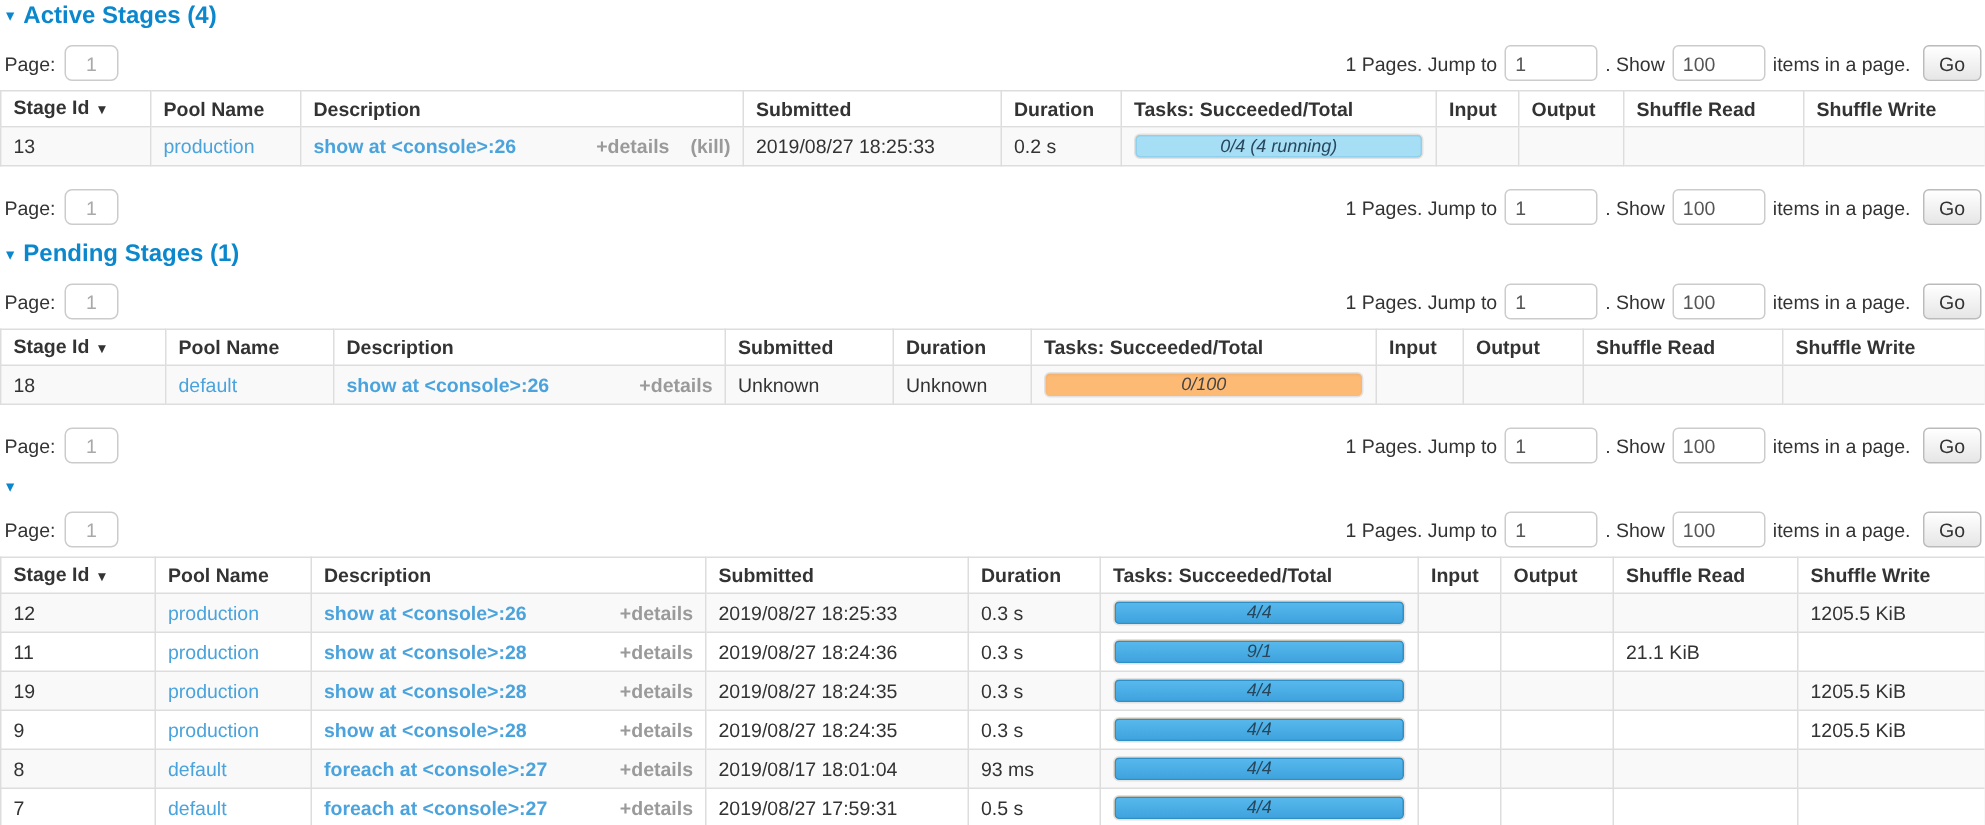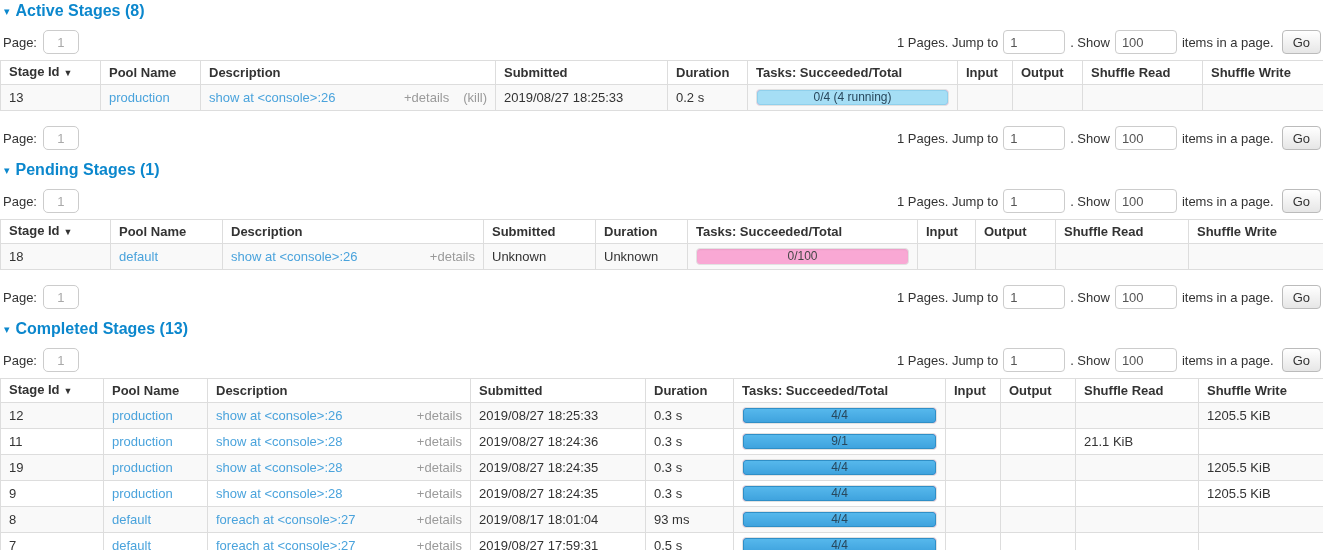--- a/index.html
+++ b/index.html
@@ -41,27 +41,28 @@
     font-size:13px;margin:0;
   }
   th,td{
     border:1px solid #ddd;padding:4px 8px;text-align:left;
     line-height:14px;overflow:hidden;white-space:nowrap;
   }
   th{font-weight:bold;color:#333;background:#fff;}
   tbody tr:nth-child(odd){background:#f9f9f9;}
   tbody tr:nth-child(even){background:#ffffff;}
   a.cell-link{color:#4aa3dc;text-decoration:none;cursor:pointer;}
-  .desc-cell{display:flex;justify-content:space-between;align-items:center;gap:8px;}
+  .desc-cell{display:flex;justify-content:space-between;align-items:center;gap:8px;font-weight:bold;}
   .desc-extra{color:#9a9a9a;display:flex;gap:14px;flex:none;}
   .sort-arrow{font-size:9px;margin-left:4px;color:#333;}
   .progress{
     position:relative;height:15px;border-radius:4px;overflow:hidden;
-    background:#f9a8d4;border:1px solid #e2e2e2;
+    background:#fdba74;border:1px solid #e2e2e2;
     box-shadow:inset 0 1px 2px rgba(0,0,0,0.06);
+    font-style:italic;
   }
   .progress .bar{position:absolute;left:0;top:0;bottom:0;border-radius:3px;}
   .progress.done .bar{
     width:100%;
     background:linear-gradient(#56b8ec,#3fa3de);
     border:1px solid #2f8fc7;box-sizing:border-box;
   }
   .progress.running .bar{
     width:100%;
     background:#a5def5;border:1px solid #8fd0ec;box-sizing:border-box;
@@ -74,21 +75,21 @@
   .progress.empty .bar-label{color:#454545;}
 </style>
 </head>
 <body>
 
 <div id="app">
   <div id="sections">
   <section class="stage-section">
     <h4 class="sec-title">
       <span class="arrow">▾</span>
-      <span class="sec-title-text">Active Stages (8)</span>
+      <span class="sec-title-text">Active Stages (4)</span>
     </h4>
 
   <div class="pag-row">
     <div class="pag-left">
       <span>Page:</span>
       <input class="page-input" value="1" style="">
     </div>
     <div class="pag-right">
       <span>1 Pages. Jump to</span>
       <input class="jump-input" value="1" style="">
@@ -261,21 +262,20 @@
       <span>items in a page.</span>
       <button class="go-btn">Go</button>
     </div>
   </div>
 
   </section>
 
   <section class="stage-section">
     <h4 class="sec-title">
       <span class="arrow">▾</span>
-      <span class="sec-title-text">Completed Stages (13)</span>
     </h4>
 
   <div class="pag-row">
     <div class="pag-left">
       <span>Page:</span>
       <input class="page-input" value="1" style="">
     </div>
     <div class="pag-right">
       <span>1 Pages. Jump to</span>
       <input class="jump-input" value="1" style="">

